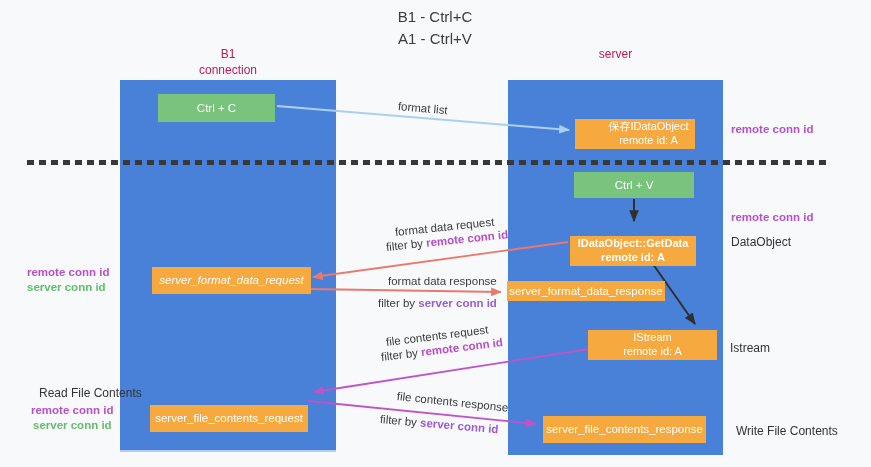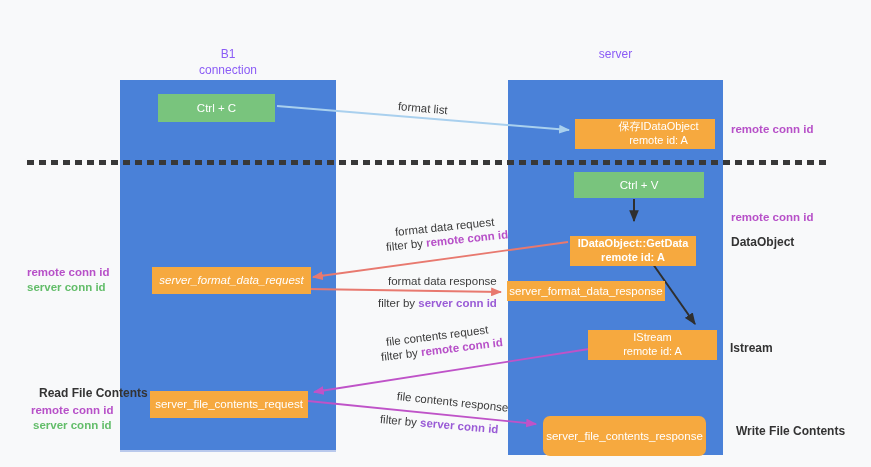--- a/index.html
+++ b/index.html
@@ -7,43 +7,47 @@
     --text-magenta:#b750c8; --text-purple:#9a5cd6; --text-green:#63bd6a;
     --arrow-blue:#a9d0ee; --arrow-salmon:#e8796f; --arrow-magenta:#bf53c8; --arrow-black:#2f2f2f;
     --bg:#f8f9fa; --ink:#3c3c3c;
   }
   *{margin:0;padding:0;box-sizing:border-box;}
   html,body{width:871px;height:467px;}
   body{font-family:"Liberation Sans",sans-serif;background:var(--bg);position:relative;overflow:hidden;}
   .stage{position:absolute;inset:0;width:871px;height:467px;}
   .abs{position:absolute;}
   .title{left:330px;top:6px;width:210px;text-align:center;font-size:15px;line-height:1.45;color:var(--ink);z-index:1;}
-  .col-header{top:47px;text-align:center;font-size:12px;line-height:1.3;color:#8b5cf6;z-index:1;}
+  .col-header{top:47px;text-align:center;font-size:12px;line-height:1.3;color:#be185d;z-index:1;}
   .col{background:var(--column-blue);z-index:1;}
   .col-left{left:120px;top:80px;width:216px;height:372px;border-bottom:2px solid #b9c9ec;}
   .col-right{left:508px;top:80px;width:215px;height:375px;}
   .dashes{left:27px;top:160px;width:804px;height:5px;z-index:4;
     background:repeating-linear-gradient(90deg,#383838 0 7px,transparent 7px 12px);}
   svg.arrows{position:absolute;left:0;top:0;z-index:2;pointer-events:none;}
   .node{z-index:3;color:#fff;display:flex;flex-direction:column;align-items:center;justify-content:center;
     text-align:center;font-size:11.5px;line-height:1.25;}
   .node.orange{background:var(--box-orange);}
   .node.green{background:var(--box-green);}
   .node .sub{font-size:11px;}
   .lbl{z-index:3;font-size:11.5px;color:var(--ink);white-space:nowrap;transform-origin:left center;}
   .bold-m{color:var(--text-magenta);font-weight:bold;}
   .bold-p{color:var(--text-purple);font-weight:bold;}
   .bold-g{color:var(--text-green);font-weight:bold;}
-  .plain{color:#333;font-weight:bold;}
+  .plain{color:#333;font-weight:normal;}
 </style>
 </head>
 <body>
 
 <div class="stage">
 
+  <div class="abs title">
+    <div>B1 - Ctrl+C</div>
+    <div>A1 - Ctrl+V</div>
+  </div>
 
   <div class="abs col-header" style="left:120px;width:216px;">
     <div>B1</div>
     <div>connection</div>
   </div>
   <div class="abs col-header" style="left:508px;width:215px;">
     <div>server</div>
   </div>
 
   <div class="abs col col-left"></div>
@@ -72,26 +76,26 @@
     <line x1="308" y1="289" x2="501" y2="292" style="stroke:var(--arrow-salmon)" stroke-width="1.8" marker-end="url(#m-salmon)"></line>
     <line x1="648" y1="257" x2="695" y2="324" style="stroke:var(--arrow-black)" stroke-width="2" marker-end="url(#m-black)"></line>
     <line x1="589" y1="349" x2="314" y2="392" style="stroke:var(--arrow-magenta)" stroke-width="1.8" marker-end="url(#m-magenta)"></line>
     <line x1="308" y1="401" x2="536" y2="424" style="stroke:var(--arrow-magenta)" stroke-width="1.8" marker-end="url(#m-magenta)"></line>
   </svg>
 
   <div class="abs node green" style="left:158px;top:94px;width:117px;height:28px;text-align:center;">
     <div>Ctrl + C</div>
   </div>
 
-  <div class="abs node orange" style="left:575px;top:119px;width:140px;height:30px;padding-left:27px;">
+  <div class="abs node orange" style="left:575px;top:119px;width:120px;height:30px;padding-left:27px;">
     <div class="sub">保存IDataObject</div>
     <div class="sub">remote id: A</div>
   </div>
 
-  <div class="abs node green" style="left:574px;top:172px;width:130px;height:26px;justify-content:center;">
+  <div class="abs node green" style="left:574px;top:172px;width:120px;height:26px;justify-content:center;">
     <div>Ctrl + V</div>
   </div>
 
   <div class="abs node orange" style="left:570px;top:236px;width:126px;height:30px;font-weight:bold;">
     <div class="sub">IDataObject::GetData</div>
     <div class="sub">remote id: A</div>
   </div>
 
   <div class="abs node orange" style="left:152px;top:267px;width:159px;height:27px;font-style:italic;">
     <div>server_format_data_request</div>
@@ -99,25 +103,25 @@
 
   <div class="abs node orange" style="left:507px;top:281px;width:158px;height:20px;">
     <div>server_format_data_response</div>
   </div>
 
   <div class="abs node orange" style="left:588px;top:330px;width:129px;height:30px;">
     <div class="sub">IStream</div>
     <div class="sub">remote id: A</div>
   </div>
 
-  <div class="abs node orange" style="left:150px;top:391px;width:158px;height:27px;">
+  <div class="abs node orange" style="left:150px;top:405px;width:158px;height:27px;">
     <div>server_file_contents_request</div>
   </div>
 
-  <div class="abs node orange" style="left:543px;top:416px;width:163px;height:40px;border-radius:7px;">
+  <div class="abs node orange" style="left:543px;top:416px;width:163px;height:27px;">
     <div>server_file_contents_response</div>
   </div>
 
   <div class="abs lbl" style="left:398px;top:100px;transform:rotate(5deg);">format list</div>
 
   <div class="abs lbl" style="left:395px;top:226px;transform:rotate(-6deg);">format data request</div>
   <div class="abs lbl" style="left:386px;top:241px;transform:rotate(-6deg);">
     <span>filter by </span><span class="bold-m">remote conn id</span>
   </div>
 

